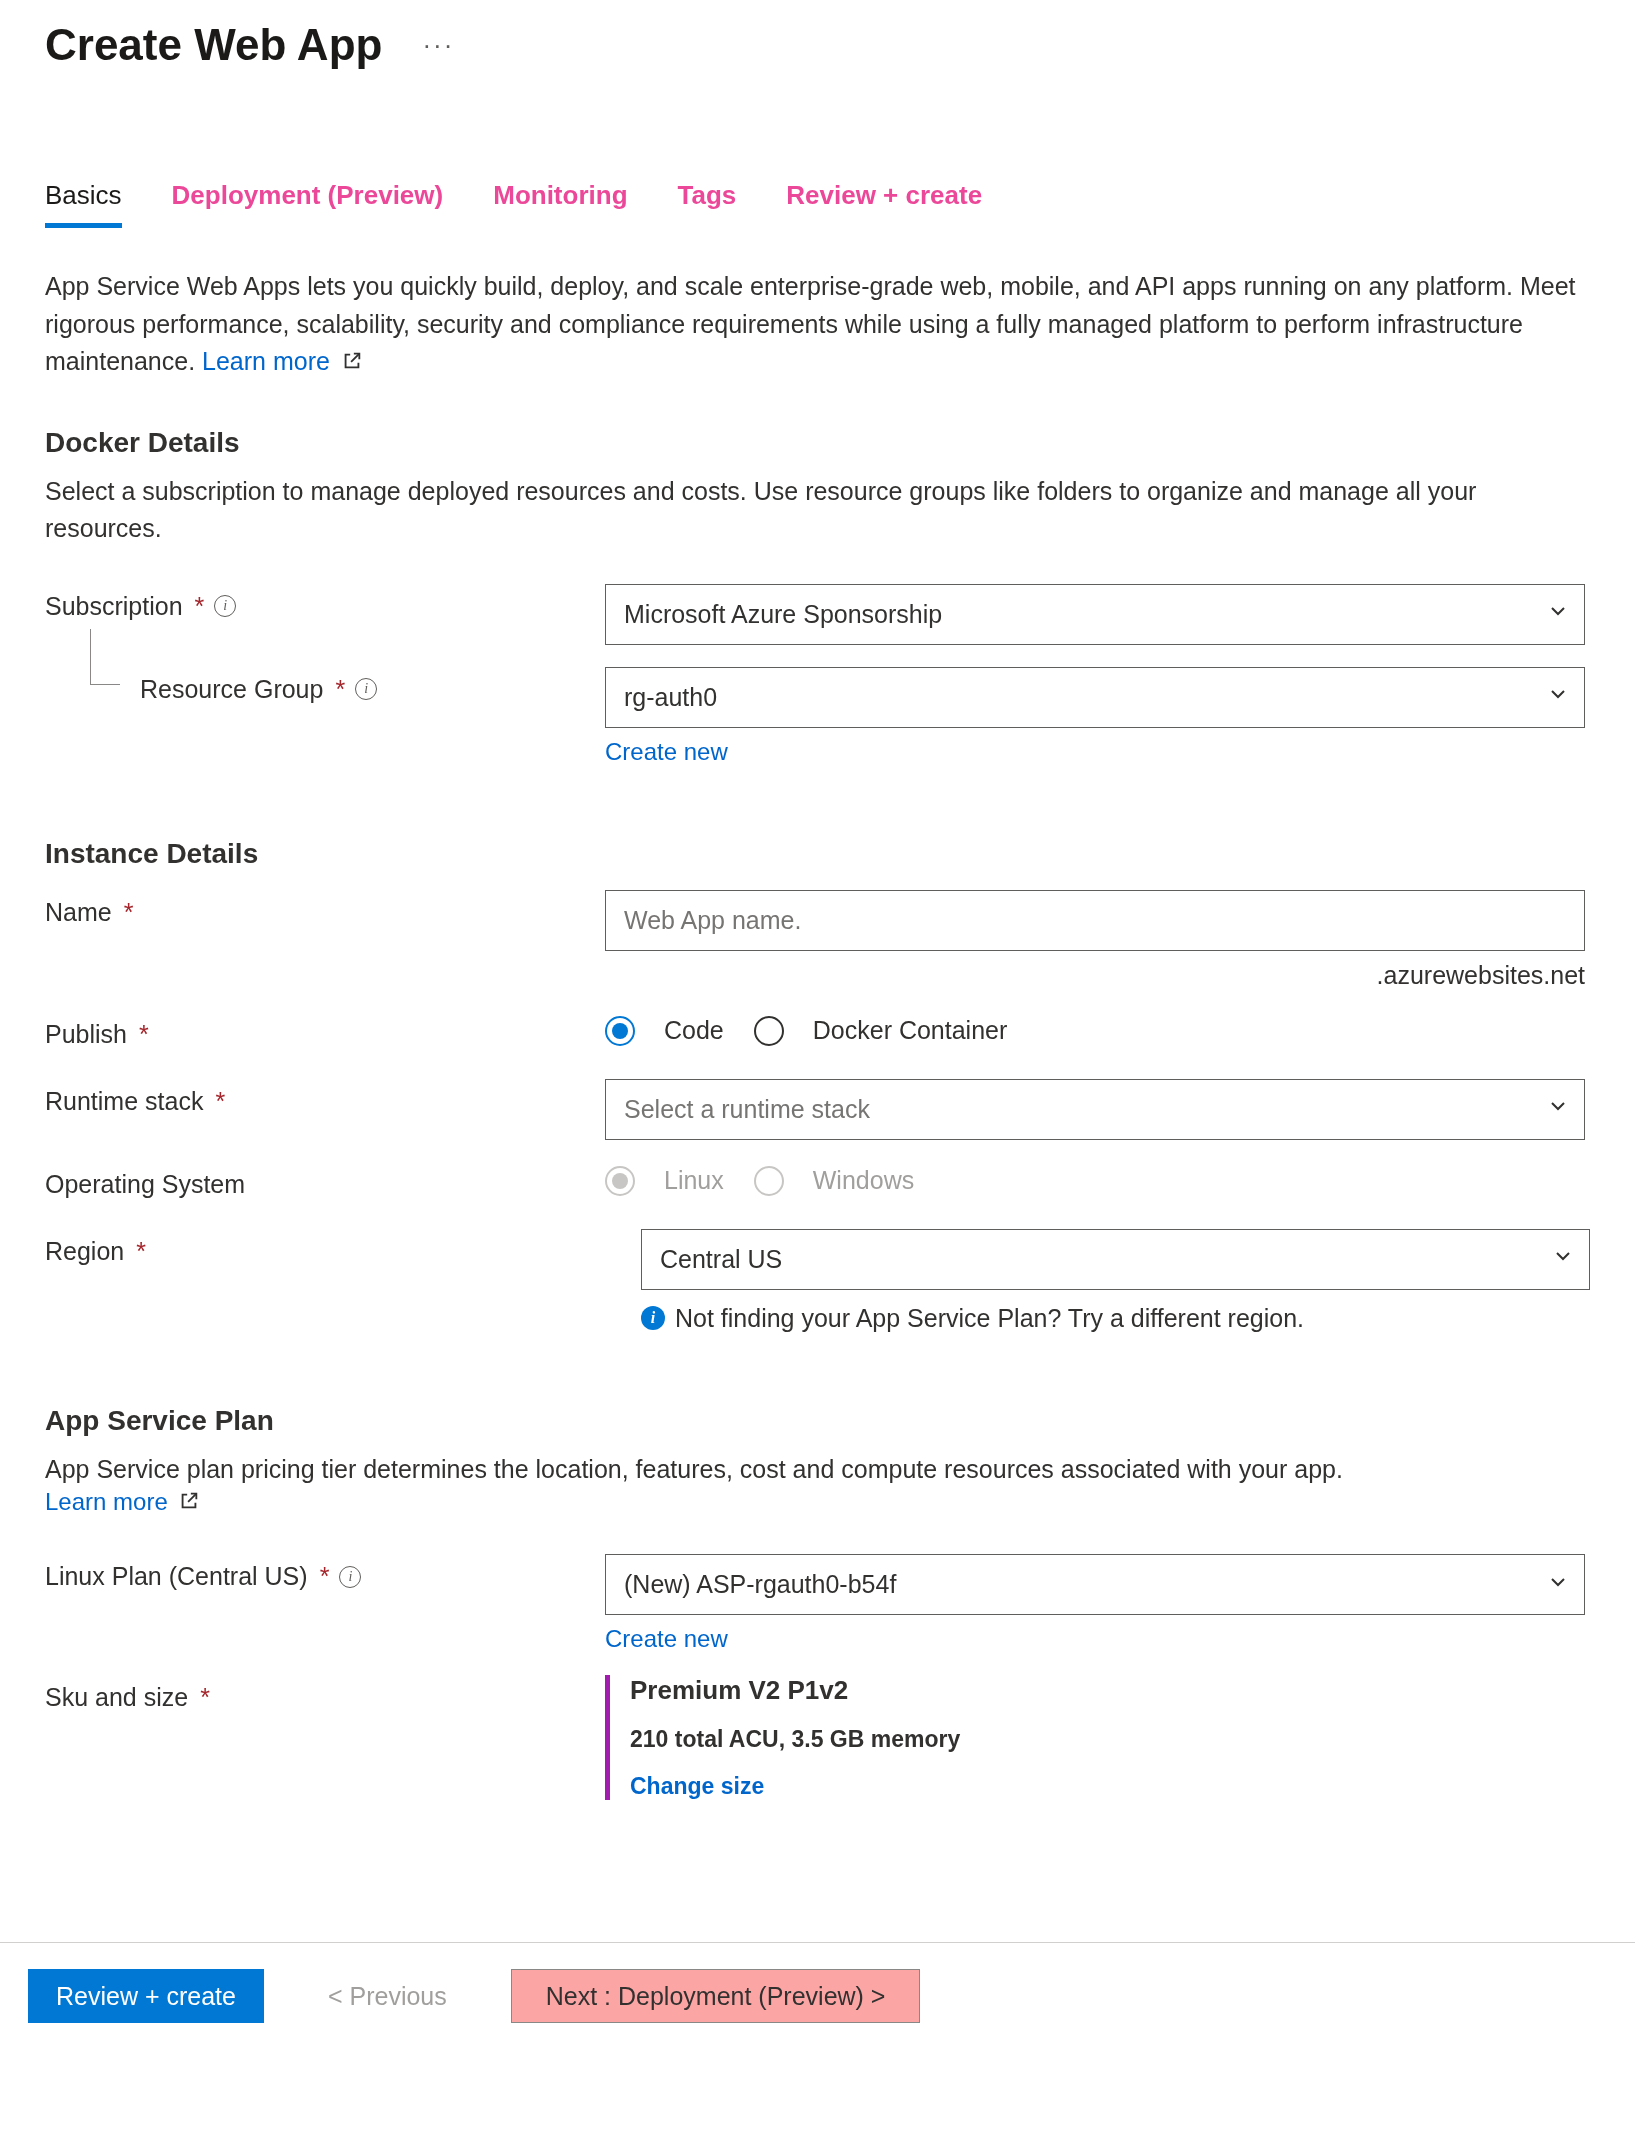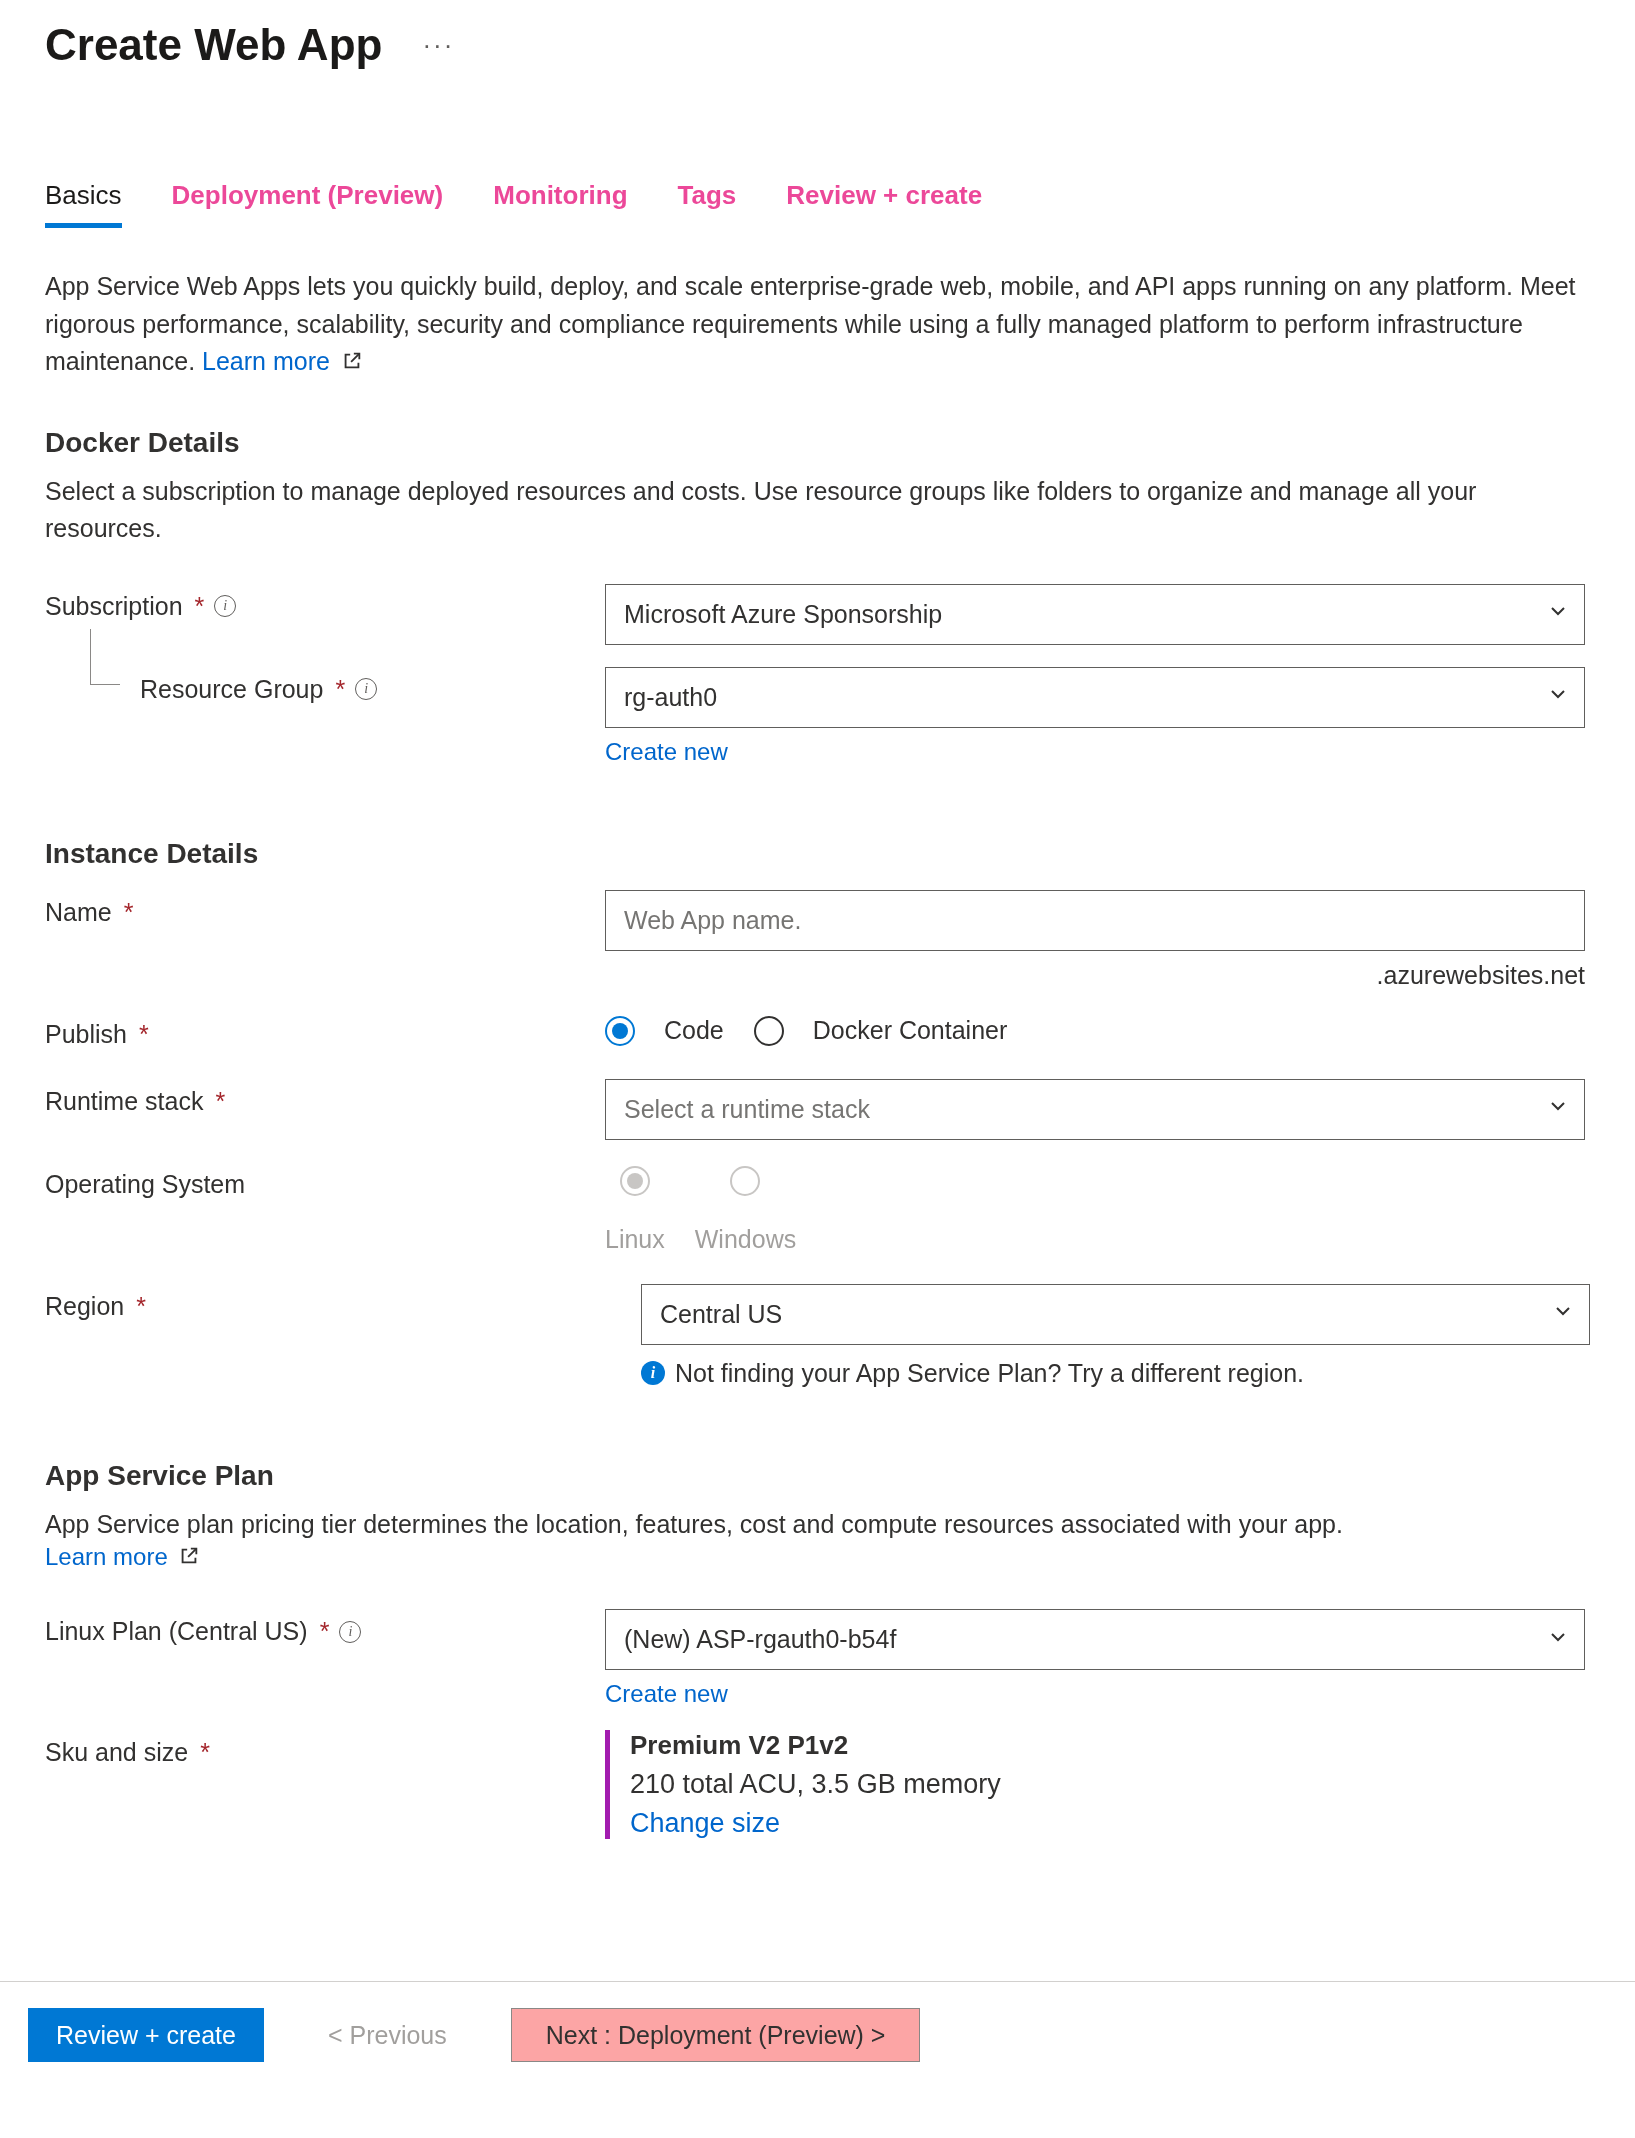--- a/index.html
+++ b/index.html
@@ -36,28 +36,28 @@
   }
   .text-input { cursor:text; color:#767573; }
   .select .chev { position:absolute; right:14px; top:50%; transform:translateY(-50%); }
   .sublink { font-size: 24px; margin-top: 10px; }
   .suffix { text-align:right; font-size:25px; color:#323130; margin-top:10px; }
   .radio-row { display:flex; gap:30px; align-items:center; padding-top:4px; }
   .radio { display:flex; align-items:center; gap:29px; font-size:25px; cursor:pointer; }
   .radio .circ { width:30px; height:30px; border-radius:50%; border:2px solid #323130; display:flex; align-items:center; justify-content:center; }
   .radio.selected .circ { border-color:#0078d4; }
   .radio.selected .dot { width:16px; height:16px; border-radius:50%; background:#0078d4; }
-  .radio.disabled { color:#a19f9d; cursor:default;flex-direction:column; }
+  .radio.disabled { color:#a19f9d; cursor:default; }
   .radio.disabled .circ { border-color:#c8c6c4; }
   .radio.disabled.selected .dot { background:#c8c6c4; }
   .hint-row { display:flex; align-items:center; gap:10px; font-size:25px; margin-top:14px; }
   .info-badge { width:24px; height:24px; border-radius:50%; background:#0078d4; color:#fff; display:flex; align-items:center; justify-content:center; font-weight:bold; font-size:16px; font-style:italic; font-family: Georgia, serif; }
   .sku-box { border-left: 5px solid #a21caf; padding-left: 20px; }
   .sku-title { font-weight:600; font-size:26px; }
-  .sku-sub { font-size:27px; margin-top:8px; }
+  .sku-sub { font-size:23px; margin-top:20px;font-weight:bold; }
   .section-gap { height: 50px; }
   .footer-spacer { height: 120px; }
   .footer {
     border-top: 1px solid #d2d0ce;
     padding: 26px 28px;
     display:flex; gap:36px; align-items:center;
   }
   .btn { height:54px; padding:0 28px; font-size:25px; border:none; cursor:pointer; display:flex; align-items:center; justify-content:center; }
   .btn-primary { background:#0078d4; color:#fff; }
   .btn-ghost { background:transparent; color:#a19f9d; }

